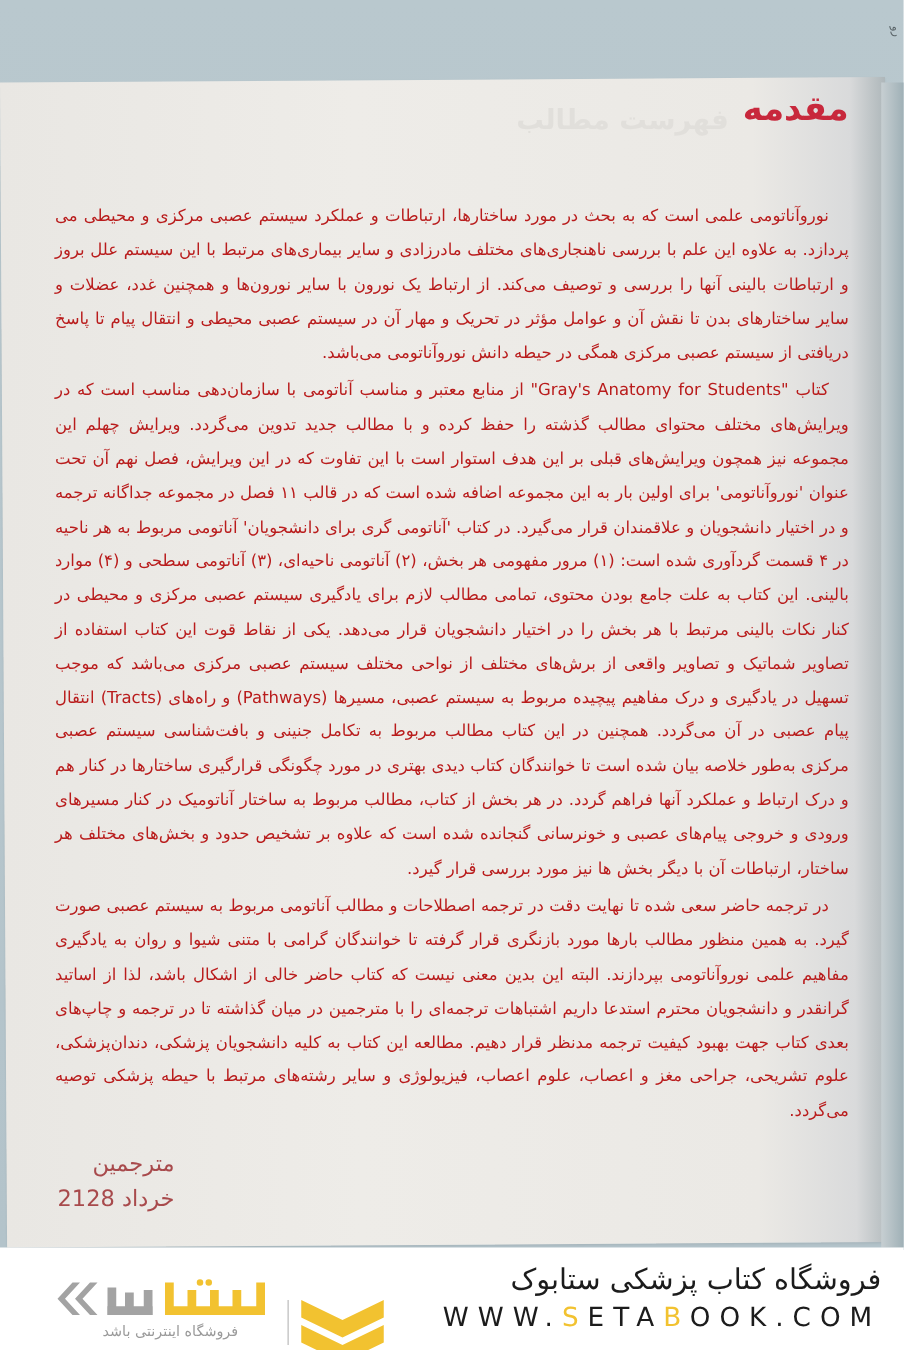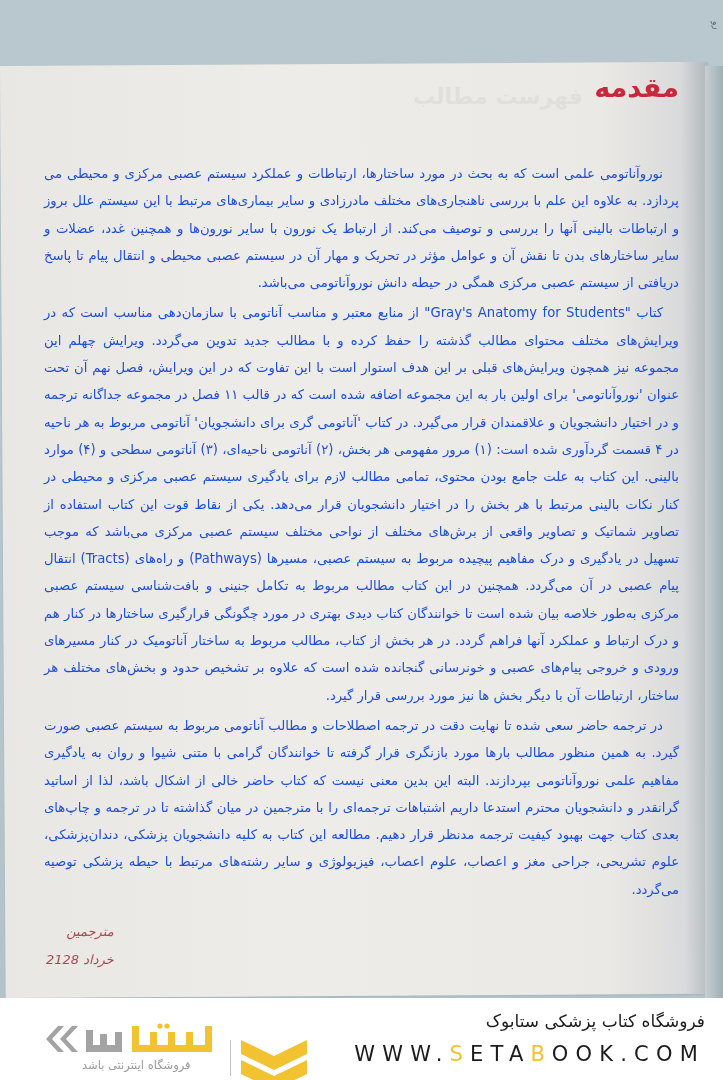--- a/index.html
+++ b/index.html
@@ -34,35 +34,35 @@
   }
   .ghost-heading {
     position: absolute; right: 140px; top: 84px;
     font-family: "DejaVu Sans", sans-serif; font-weight: bold;
     font-size: 22px; color: #e1dfdb; direction: rtl;
   }
   .body-text {
     position: absolute; left: 44px; right: 44px; top: 160px;
     direction: rtl; text-align: justify;
     font-family: "DejaVu Sans", sans-serif;
-    font-size: 13.2px; line-height: 27.3px; color: #1d4ed8;
+    font-size: 13.2px; line-height: 27.3px; color: #b91c1c;
   }
   .body-text p { margin: 0 0 3px 0; text-align-last: right; }
   .body-text p.indent { text-indent: 16px; }
   .signature {
     position: absolute; left: 46px; top: 918px; direction: rtl; text-align: left;
-    font-family: "DejaVu Sans", sans-serif; color: #a84a4c; font-size: 13px; line-height: 28px; font-style: italic;
+    font-family: "DejaVu Sans", sans-serif; color: #a84a4c; font-size: 18px; line-height: 28px;
   }
   .signature div { text-align: right; }
   .footer {
     position: absolute; left: 0; top: 998px; width: 723px; height: 82px; background: #ffffff;
   }
   .store-name {
     position: absolute; right: 18px; top: 13px; direction: rtl;
-    font-family: "DejaVu Sans", sans-serif; font-size: 17px; color: #1c1c1c;
+    font-family: "DejaVu Sans", sans-serif; font-size: 23px; color: #1c1c1c;
   }
   .store-url {
     position: absolute; right: 18px; top: 44px;
     font-family: "DejaVu Sans", sans-serif; font-size: 21px; letter-spacing: 7.2px; color: #1c1c1c; text-align: center;
   }
   .store-url .hl { color: #f2c230; }
   .logo { position: absolute; left: 34px; top: 16px; width: 245px; height: 60px; }
   .logo-divider { position: absolute; left: 196px; top: 26px; width: 1px; height: 36px; background: #bdbdbd; }
   .logo-chevrons { position: absolute; left: 205px; top: 22px; width: 70px; height: 58px; }
   .logo-word { position: absolute; left: 6px; top: 8px; width: 185px; height: 34px; }

